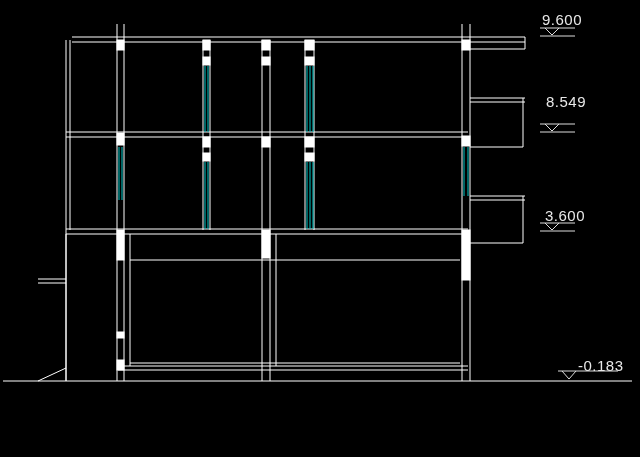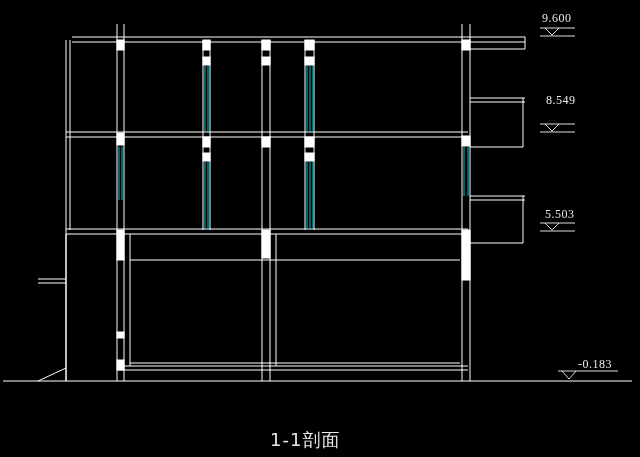--- a/index.html
+++ b/index.html
@@ -1,18 +1,18 @@
 <!DOCTYPE html>
 <html><head>
 <meta charset="utf-8">
 <style>
   html,body{margin:0;padding:0;background:#000;}
   #canvas{position:relative;width:640px;height:457px;background:#000;overflow:hidden;}
   svg{position:absolute;left:0;top:0;}
-  .lvl{position:absolute;color:#e8e8e8;font-family:Liberation Serif, serif;font-size:12px;letter-spacing:0.5px;}
+  .lvl{position:absolute;color:#e8e8e8;font-family:Liberation Sans, sans-serif;font-size:15px;letter-spacing:0.5px;}
   .title{position:absolute;left:270px;top:428px;color:#e8e8e8;font-family:"DejaVu Sans",sans-serif;font-size:18px;letter-spacing:1px;}
 </style>
 </head>
 <body>
 
 <div id="canvas">
 <svg width="640" height="457" viewBox="0 0 640 457" fill="none" stroke="#fff" stroke-width="1">
 
   <line x1="3" y1="381" x2="632" y2="381"></line>
   <line x1="38" y1="381" x2="66" y2="368"></line>
@@ -113,16 +113,15 @@
         <line x1="540" y1="132" x2="575" y2="132"></line>
     <line x1="540" y1="223" x2="575" y2="223"></line>
         <polyline points="545,223 552,230 559,223"></polyline>
         <line x1="540" y1="231" x2="575" y2="231"></line>
     <line x1="558" y1="371" x2="618" y2="371"></line>
         <polyline points="562,371 569,379 576,371"></polyline>
   </g>
 </svg>
   <div class="lvl" style="left:542px;top:11px">9.600</div>
   <div class="lvl" style="left:546px;top:93px">8.549</div>
-  <div class="lvl" style="left:545px;top:207px">5.503</div>
+  <div class="lvl" style="left:545px;top:207px">3.600</div>
   <div class="lvl" style="left:578px;top:357px">-0.183</div>
-  <div class="title">1-1剖面</div>
 </div>
 
 </body></html>

